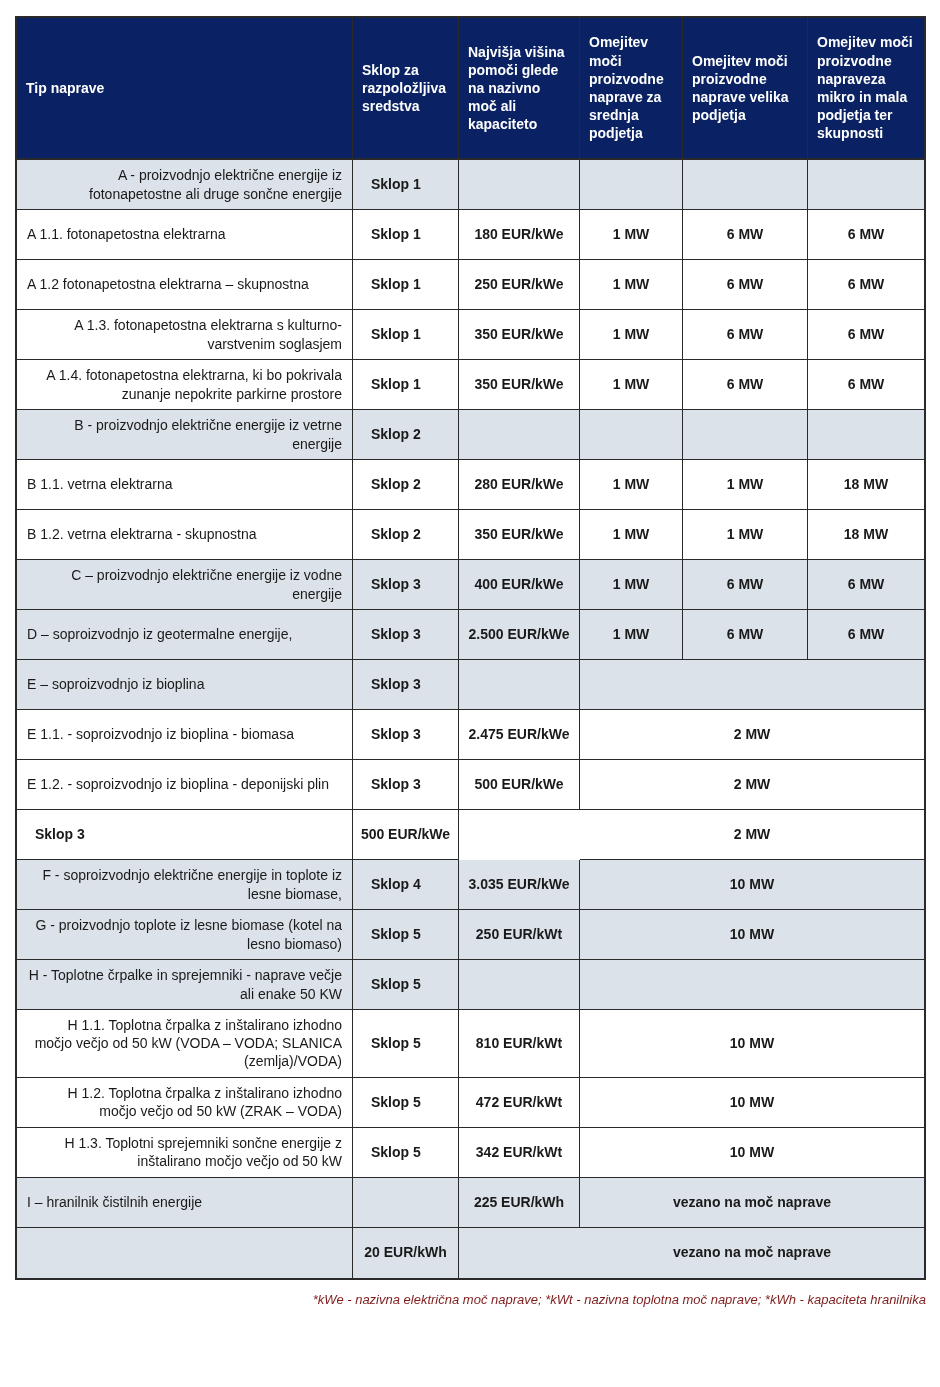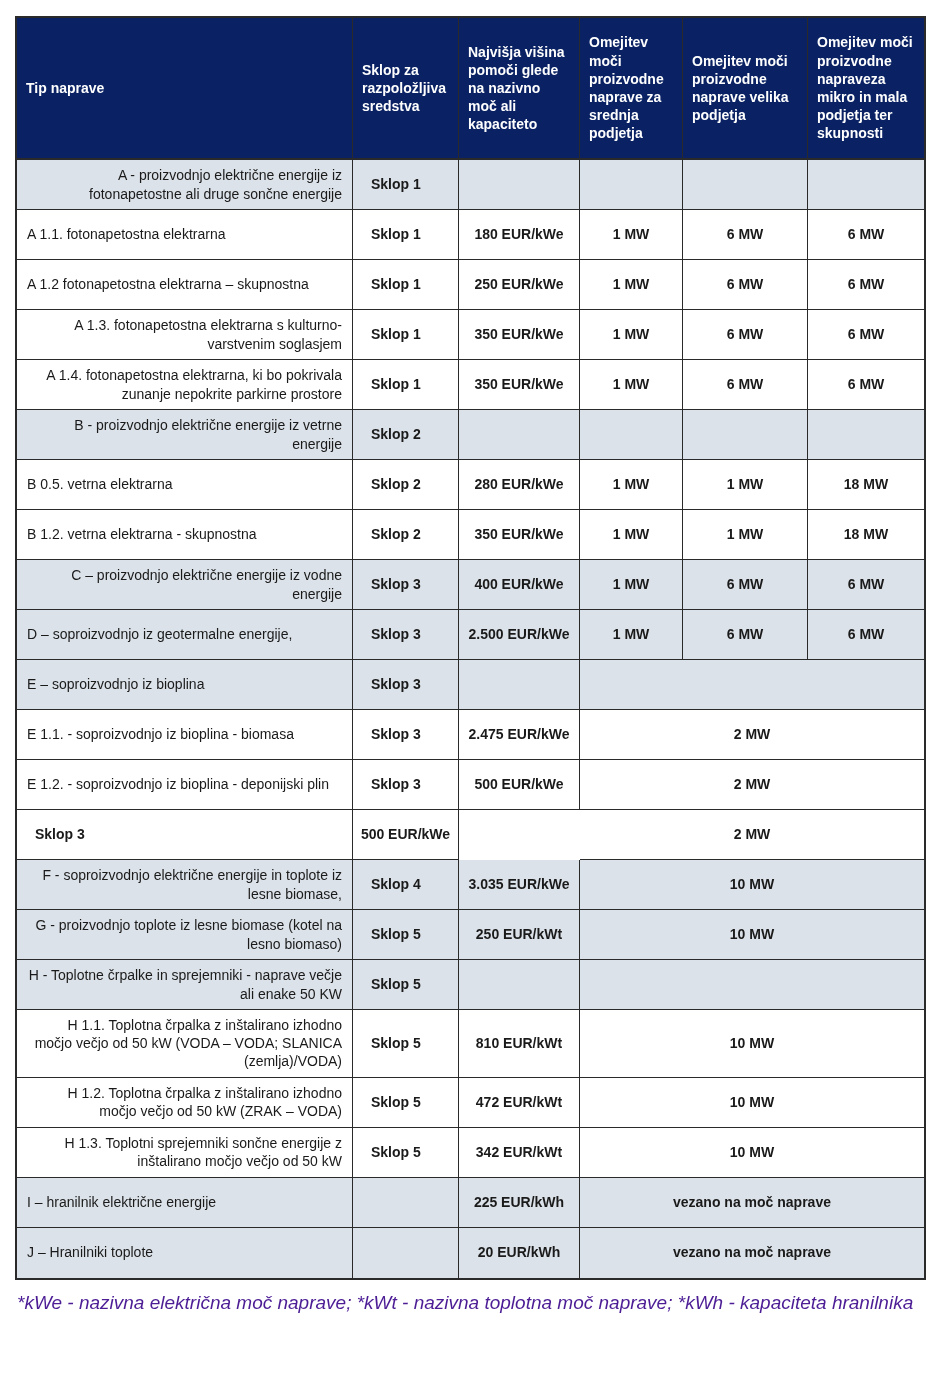--- a/index.html
+++ b/index.html
@@ -56,22 +56,23 @@
     text-align:center;
     font-weight:bold;
     white-space:nowrap;
     padding:6px 2px;
   }
   .span3{grid-column:4 / 7;}
   #tbody > .row:last-child .cell{border-bottom:none;}
   .footnote{
     margin:12px 0 0 2px;
     font-style:italic;
-    font-size:19px;
-    color:#4c1d95;
+    font-size:13px;
+    color:#7f1d1d;
+    text-align:right;
   }
 </style>
 </head>
 <body>
 
 <div class="page">
   <div class="table">
     <div class="row header">
       <div class="cell label-cell">Tip naprave</div>
       <div class="cell">Sklop za razpoložljiva sredstva</div>
@@ -123,21 +124,21 @@
         </div>
         <div class="row body shaded section">
           <div class="cell label-cell">B - proizvodnjo električne energije iz vetrne energije</div>
           <div class="cell sklop-cell">Sklop 2</div>
           <div class="cell num-cell"></div>
           <div class="cell num-cell"></div>
           <div class="cell num-cell"></div>
           <div class="cell num-cell"></div>
         </div>
         <div class="row body">
-          <div class="cell label-cell">B 0.5. vetrna elektrarna</div>
+          <div class="cell label-cell">B 1.1. vetrna elektrarna</div>
           <div class="cell sklop-cell">Sklop 2</div>
           <div class="cell num-cell">280 EUR/kWe</div>
           <div class="cell num-cell">1 MW</div>
           <div class="cell num-cell">1 MW</div>
           <div class="cell num-cell">18 MW</div>
         </div>
         <div class="row body">
           <div class="cell label-cell">B 1.2. vetrna elektrarna - skupnostna</div>
           <div class="cell sklop-cell">Sklop 2</div>
           <div class="cell num-cell">350 EUR/kWe</div>
@@ -214,27 +215,26 @@
           <div class="cell num-cell">472 EUR/kWt</div>
           <div class="cell num-cell span3">10 MW</div>
         </div>
         <div class="row body">
           <div class="cell label-cell">H 1.3. Toplotni sprejemniki sončne energije z inštalirano močjo večjo od 50 kW</div>
           <div class="cell sklop-cell">Sklop 5</div>
           <div class="cell num-cell">342 EUR/kWt</div>
           <div class="cell num-cell span3">10 MW</div>
         </div>
         <div class="row body shaded section">
-          <div class="cell label-cell">I – hranilnik električne energije</div>
+          <div class="cell label-cell">I – hranilnik čistilnih energije</div>
           <div class="cell sklop-cell"></div>
           <div class="cell num-cell">225 EUR/kWh</div>
           <div class="cell num-cell span3">vezano na moč naprave</div>
         </div>
         <div class="row body shaded section">
-          <div class="cell label-cell">J – Hranilniki toplote</div>
           <div class="cell sklop-cell"></div>
           <div class="cell num-cell">20 EUR/kWh</div>
           <div class="cell num-cell span3">vezano na moč naprave</div>
         </div>
       </div>
   </div>
   <div class="footnote">*kWe - nazivna električna moč naprave; *kWt - nazivna toplotna moč naprave; *kWh - kapaciteta hranilnika</div>
 </div>
 
 </body></html>

